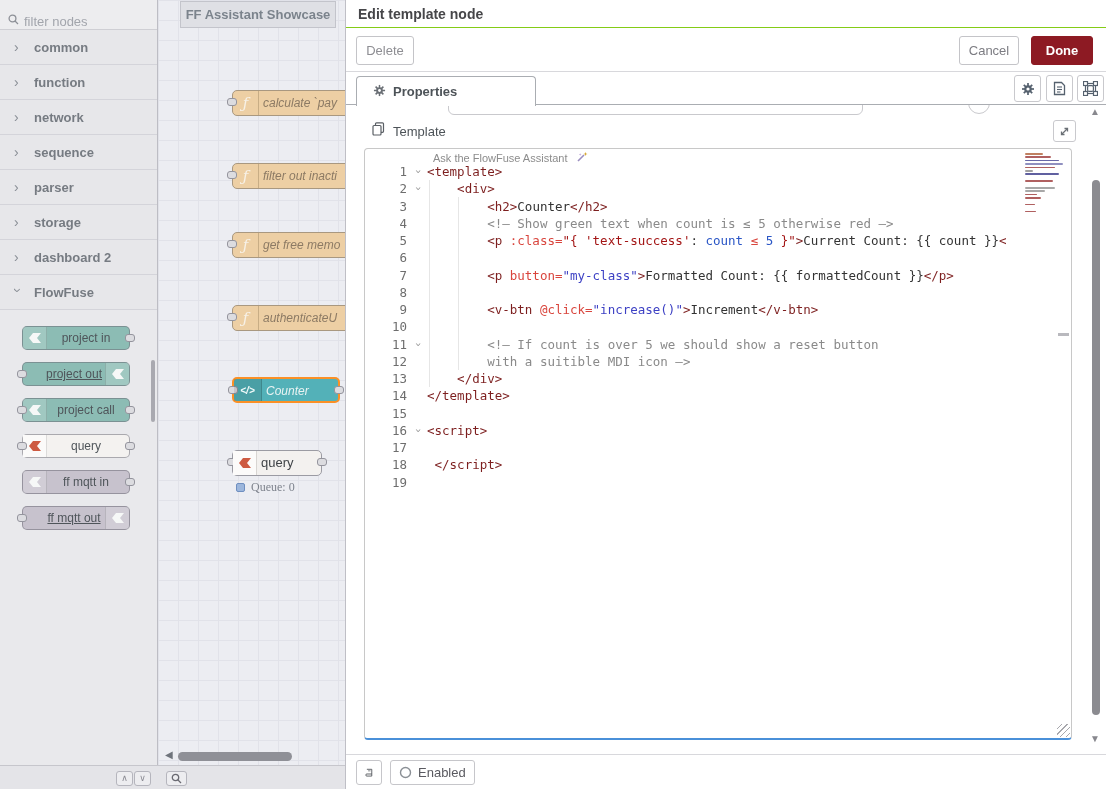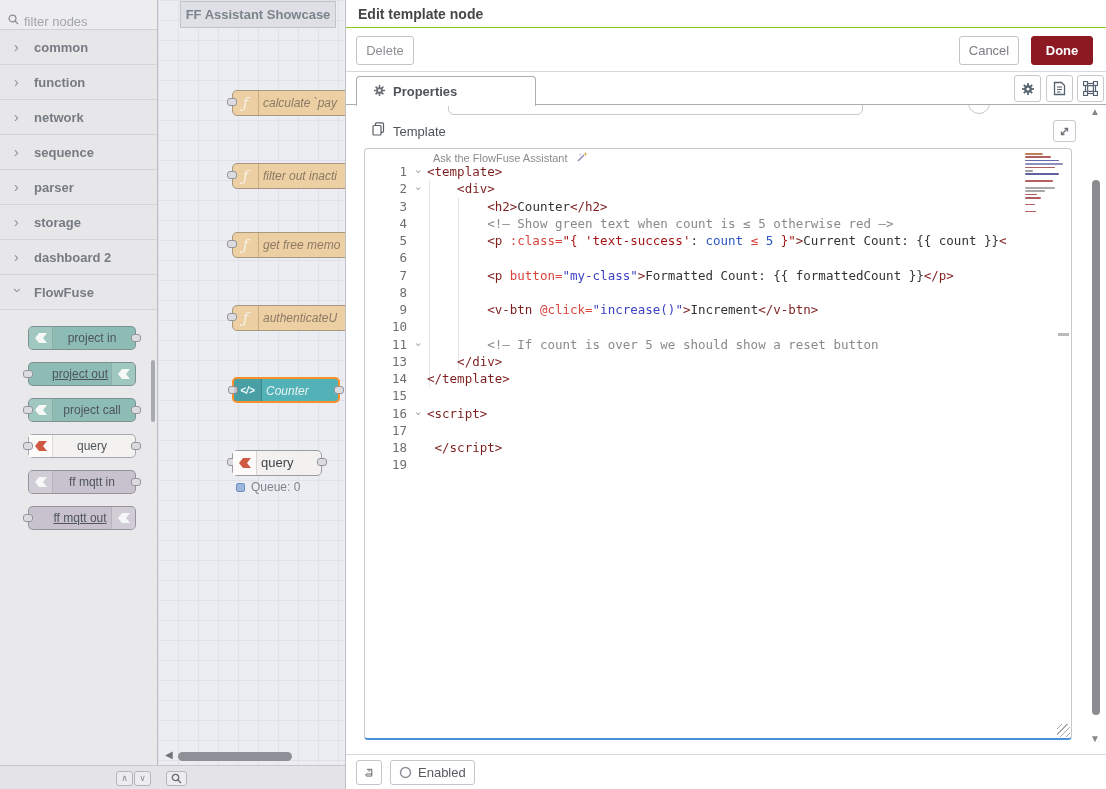--- a/index.html
+++ b/index.html
@@ -12,21 +12,21 @@
              background:#e9e9ec; border-right:1px solid #bdbdc4; overflow:hidden; }
   .p-search { height:30px; background:#ededef; border-bottom:1px solid #cfcfd4;
               display:flex; align-items:flex-end; padding-left:8px; gap:5px; }
   .p-search .ph { color:#a2a5ac; font-size:13px; }
   .cat { height:35px; border-bottom:1px solid #d4d4da; background:#e7e7ea;
          display:flex; align-items:center; padding-left:14px; gap:12px; cursor:pointer; }
   .cat .chev { color:#8a8f96; font-size:14px; display:inline-block; width:8px; }
   .cat .chev.open { transform:rotate(90deg); }
   .cat .lbl { font-size:13px; font-weight:bold; color:#767b82; }
   .pnodes { padding-top:16px; }
-  .pnode { position:relative; width:108px; height:24px; margin:0 0 12px 28px;
+  .pnode { position:relative; width:108px; height:24px; margin:0 0 12px 22px;
            border:1px solid rgba(110,110,120,.55); border-radius:5px; font-size:12px; }
   .pnode .nlabel { position:absolute; top:0; bottom:0; line-height:22px; text-align:center;
                    color:#4f555a; left:24px; right:4px; white-space:nowrap; overflow:hidden; }
   .pnode.icon-right .nlabel { left:20px; right:24px;text-decoration:underline; }
   .pnode .iconbox { position:absolute; top:0; bottom:0; width:24px; display:flex;
                     align-items:center; justify-content:center; }
   .pnode.icon-left  .iconbox { left:0; border-right:1px solid rgba(0,0,0,.12); background:rgba(255,255,255,.18); }
   .pnode.icon-right .iconbox { right:0; border-left:1px solid rgba(0,0,0,.12); background:rgba(255,255,255,.18); }
   .pnode.teal  { background:#8cbcb4; }
   .pnode.white { background:#f4f2f0; }
@@ -62,21 +62,21 @@
   .cnode.func { width:150px; background:#edcfa4; border:1px solid #a99880; }
   .cnode.func .nlabel { font-style:italic; color:#8c7a64; }
   .cnode.func .fglyph { font-family:"DejaVu Serif",serif; font-style:italic; color:#f7f1e7; font-size:15px; }
   .cnode.tmpl { width:108px; background:#53b1b8; border:2px solid #fb9026; }
   .cnode.tmpl .iconbox { width:28px; background:rgba(0,0,0,.10); border-right:1px solid rgba(0,0,0,.15); }
   .cnode.tmpl .code-glyph { color:#f2fbfa; font-size:10px; font-weight:bold; font-style:italic; }
   .cnode.tmpl .nlabel { left:32px; font-style:italic; color:#e9f3f2; }
   .cnode.qry { width:90px; background:#f3f1ef; border:1px solid #9b9ba3; }
   .cnode.qry .iconbox { width:24px; background:#fcfbfa; border-right:1px solid #d8d5d2; }
   .cnode.qry .nlabel { left:28px; color:#3f4347; font-size:13px; }
-  .status { position:absolute; display:flex; gap:6px; align-items:center; }
+  .status { position:absolute; display:flex; gap:6px; align-items:center;font-family:Liberation Serif, serif; }
   .status .sq { width:9px; height:9px; background:#9cb6dc; border:1px solid #6f8fc0; border-radius:2px; }
   .status .stx { font-size:12px; color:#7d828c; }
   .hscroll-thumb { position:absolute; left:20px; top:752px; width:114px; height:9px;
                    background:#8f9097; border-radius:5px; }
   .hscroll-arrow { position:absolute; left:7px; top:749px; color:#6f747c; font-size:10px; }
 
   
   .dialog { position:absolute; left:345px; top:0; width:761px; height:789px; background:#fff;
             border-left:1px solid #bfbfc6; }
   .d-header { height:28px; border-bottom:1px solid #84cc16; display:flex; align-items:center; padding-left:12px; }
@@ -435,20 +435,21 @@
             <div class="cl"><span class="num">2</span><span class="fold"><span>›</span></span><span class="code"><span class="tok-tx">    </span><span class="tok-tag">&lt;div&gt;</span></span></div>
             <div class="cl"><span class="num">3</span><span class="fold"></span><span class="code"><span class="tok-tx">        </span><span class="tok-tag">&lt;h2&gt;</span><span class="tok-tx">Counter</span><span class="tok-tag">&lt;/h2&gt;</span></span></div>
             <div class="cl"><span class="num">4</span><span class="fold"></span><span class="code"><span class="tok-tx">        </span><span class="tok-cm">&lt;!— Show green text when count is ≤ 5 otherwise red —&gt;</span></span></div>
             <div class="cl"><span class="num">5</span><span class="fold"></span><span class="code"><span class="tok-tx">        </span><span class="tok-tag">&lt;p </span><span class="tok-at">:class=</span><span class="tok-st">"{ </span><span class="tok-st">'text-success'</span><span class="tok-tx">: </span><span class="tok-nu">count</span><span class="tok-op"> ≤ </span><span class="tok-nu">5</span><span class="tok-st"> }"</span><span class="tok-tag">&gt;</span><span class="tok-tx">Current Count: {{ count }}</span><span class="tok-tag">&lt;</span></span></div>
             <div class="cl"><span class="num">6</span><span class="fold"></span><span class="code"></span></div>
             <div class="cl"><span class="num">7</span><span class="fold"></span><span class="code"><span class="tok-tx">        </span><span class="tok-tag">&lt;p </span><span class="tok-at">button=</span><span class="tok-va">"my-class"</span><span class="tok-tag">&gt;</span><span class="tok-tx">Formatted Count: {{ formattedCount }}</span><span class="tok-tag">&lt;/p&gt;</span></span></div>
             <div class="cl"><span class="num">8</span><span class="fold"></span><span class="code"></span></div>
             <div class="cl"><span class="num">9</span><span class="fold"></span><span class="code"><span class="tok-tx">        </span><span class="tok-tag">&lt;v-btn </span><span class="tok-at">@click=</span><span class="tok-va">"increase()"</span><span class="tok-tag">&gt;</span><span class="tok-tx">Increment</span><span class="tok-tag">&lt;/v-btn&gt;</span></span></div>
             <div class="cl"><span class="num">10</span><span class="fold"></span><span class="code"></span></div>
             <div class="cl"><span class="num">11</span><span class="fold"><span>›</span></span><span class="code"><span class="tok-tx">        </span><span class="tok-cm">&lt;!— If count is over 5 we should show a reset button</span></span></div>
+            <div class="cl"><span class="num">12</span><span class="fold"></span><span class="code"><span class="tok-tx">        </span><span class="tok-cm">with a suitible MDI icon —&gt;</span></span></div>
             <div class="cl"><span class="num">13</span><span class="fold"></span><span class="code"><span class="tok-tx">    </span><span class="tok-tag">&lt;/div&gt;</span></span></div>
             <div class="cl"><span class="num">14</span><span class="fold"></span><span class="code"><span class="tok-tag">&lt;/template&gt;</span></span></div>
             <div class="cl"><span class="num">15</span><span class="fold"></span><span class="code"></span></div>
             <div class="cl"><span class="num">16</span><span class="fold"><span>›</span></span><span class="code"><span class="tok-tag">&lt;script&gt;</span></span></div>
             <div class="cl"><span class="num">17</span><span class="fold"></span><span class="code"></span></div>
             <div class="cl"><span class="num">18</span><span class="fold"></span><span class="code"><span class="tok-tx"> </span><span class="tok-tag">&lt;/script&gt;</span></span></div>
             <div class="cl"><span class="num">19</span><span class="fold"></span><span class="code"></span></div>
           </div>
         <div class="minimap" id="minimap">
             <div class="mrow" style="width: 18px; background: rgb(192, 128, 96);"></div>

